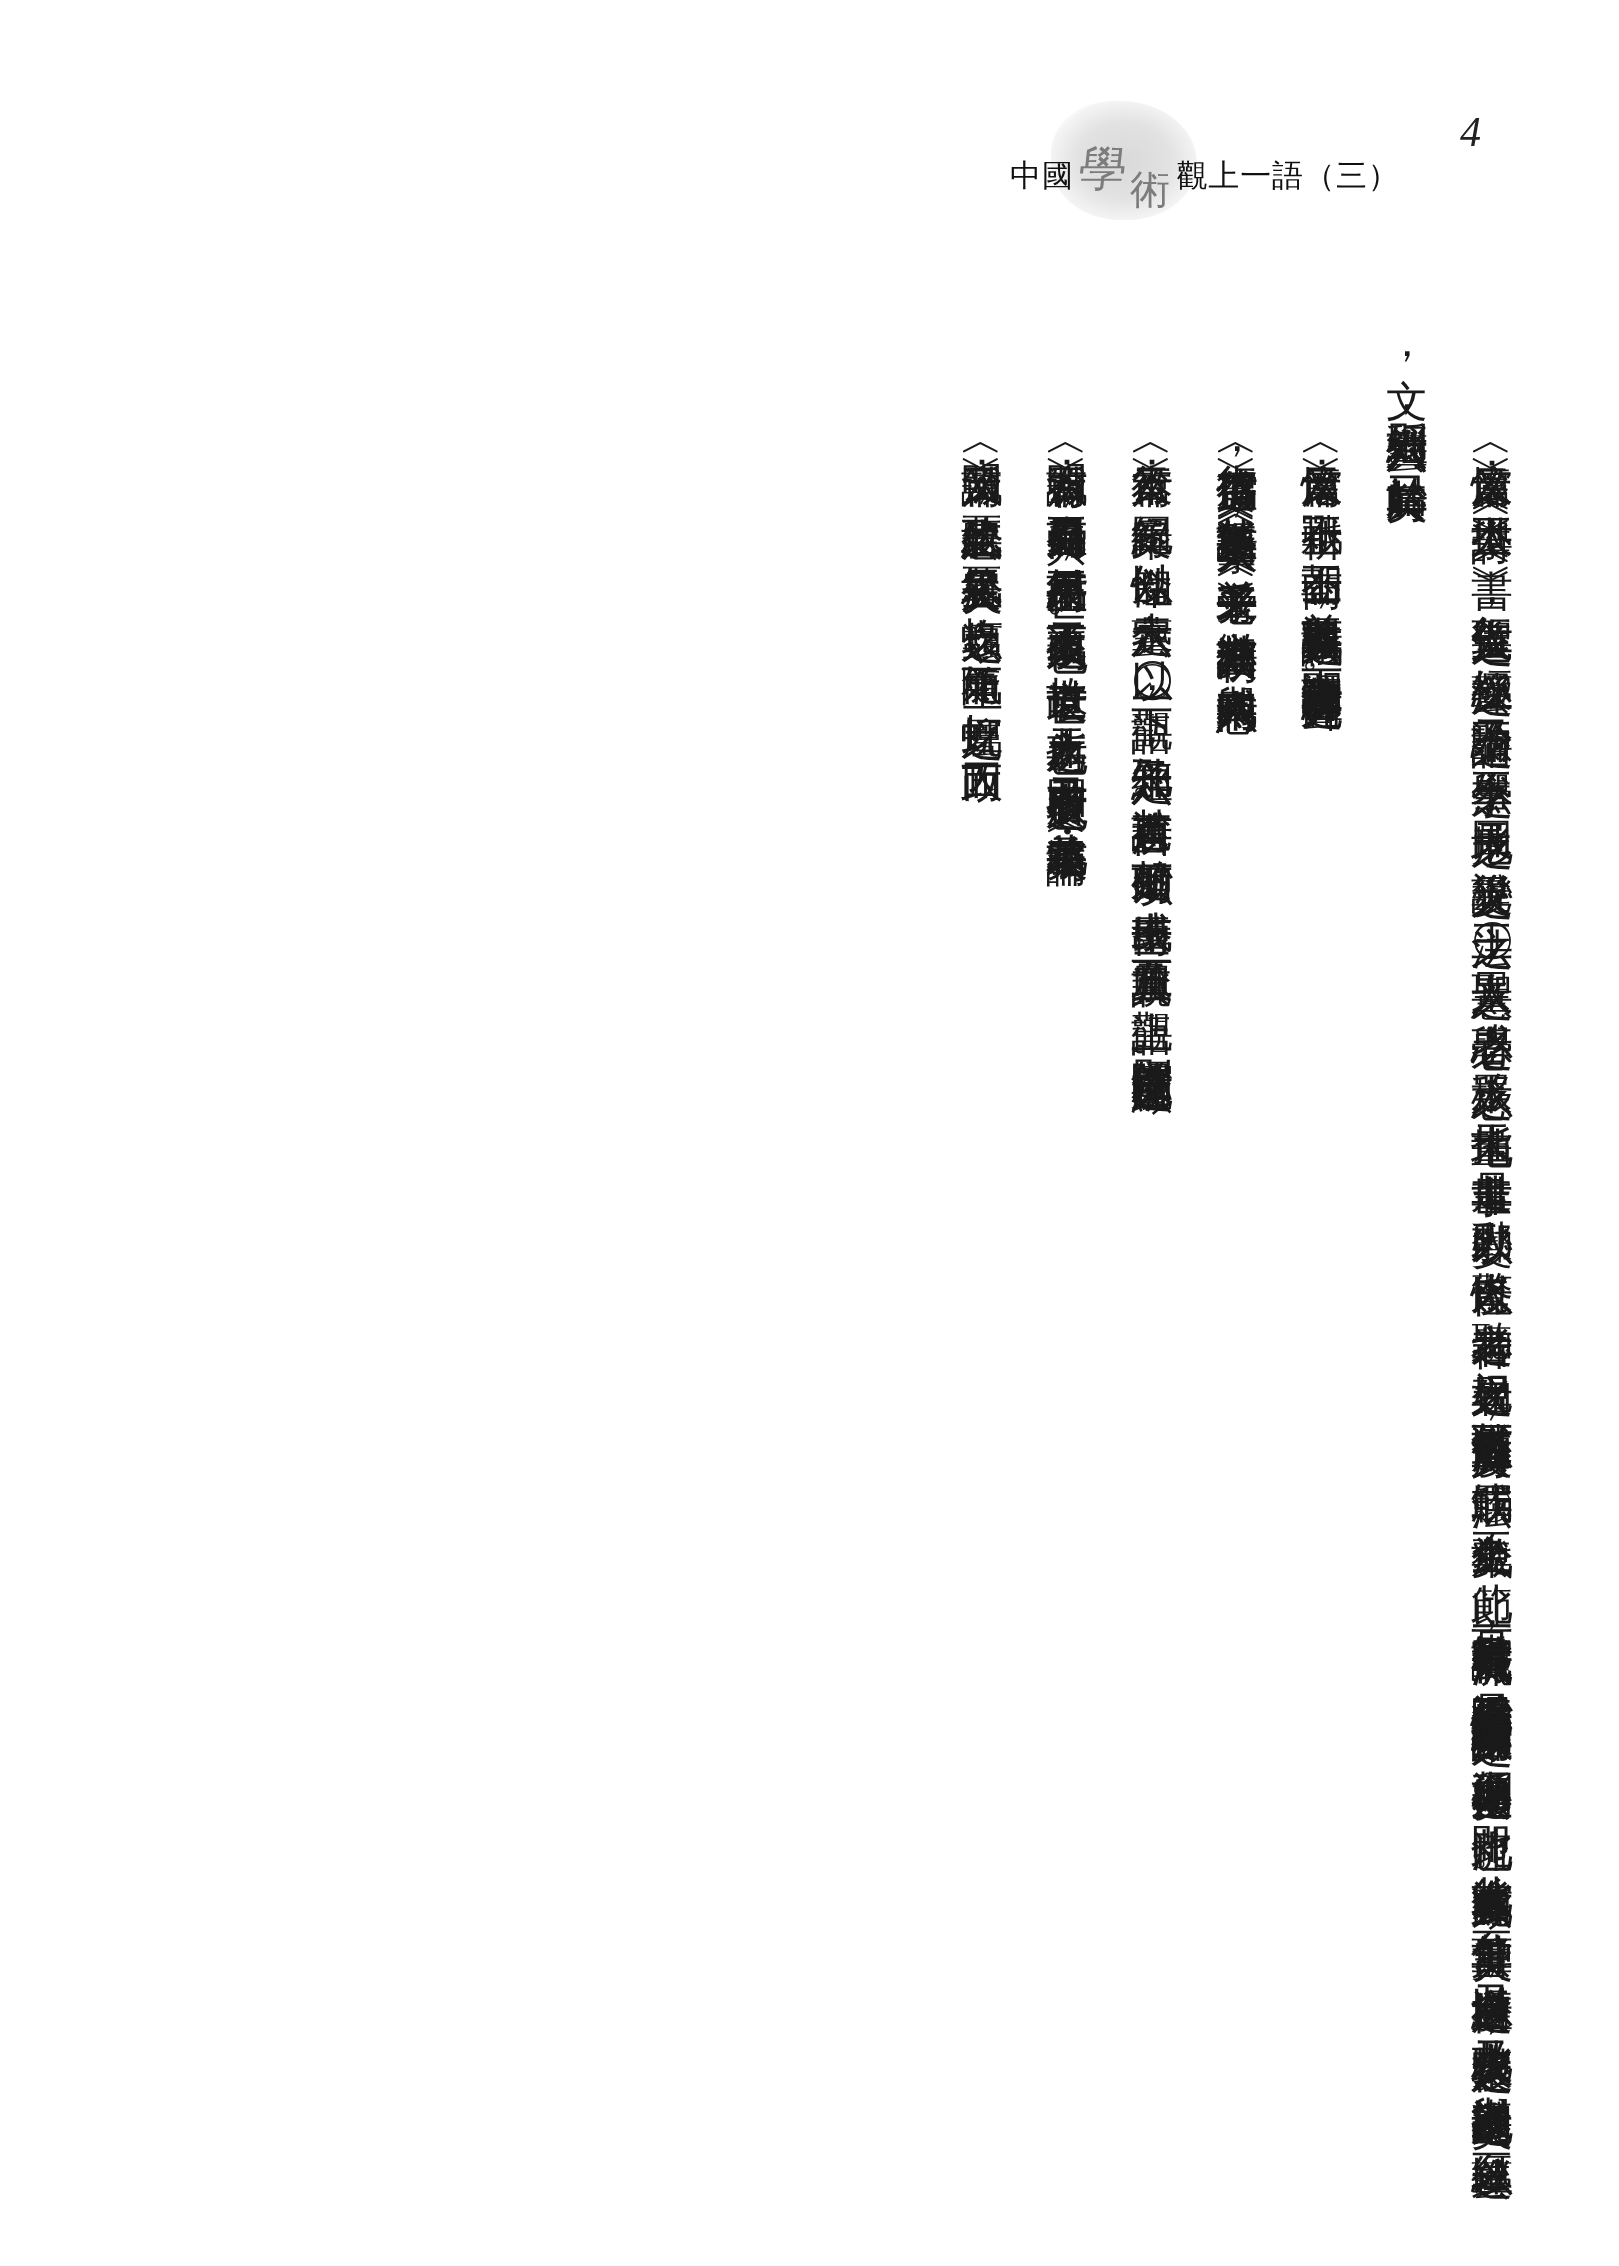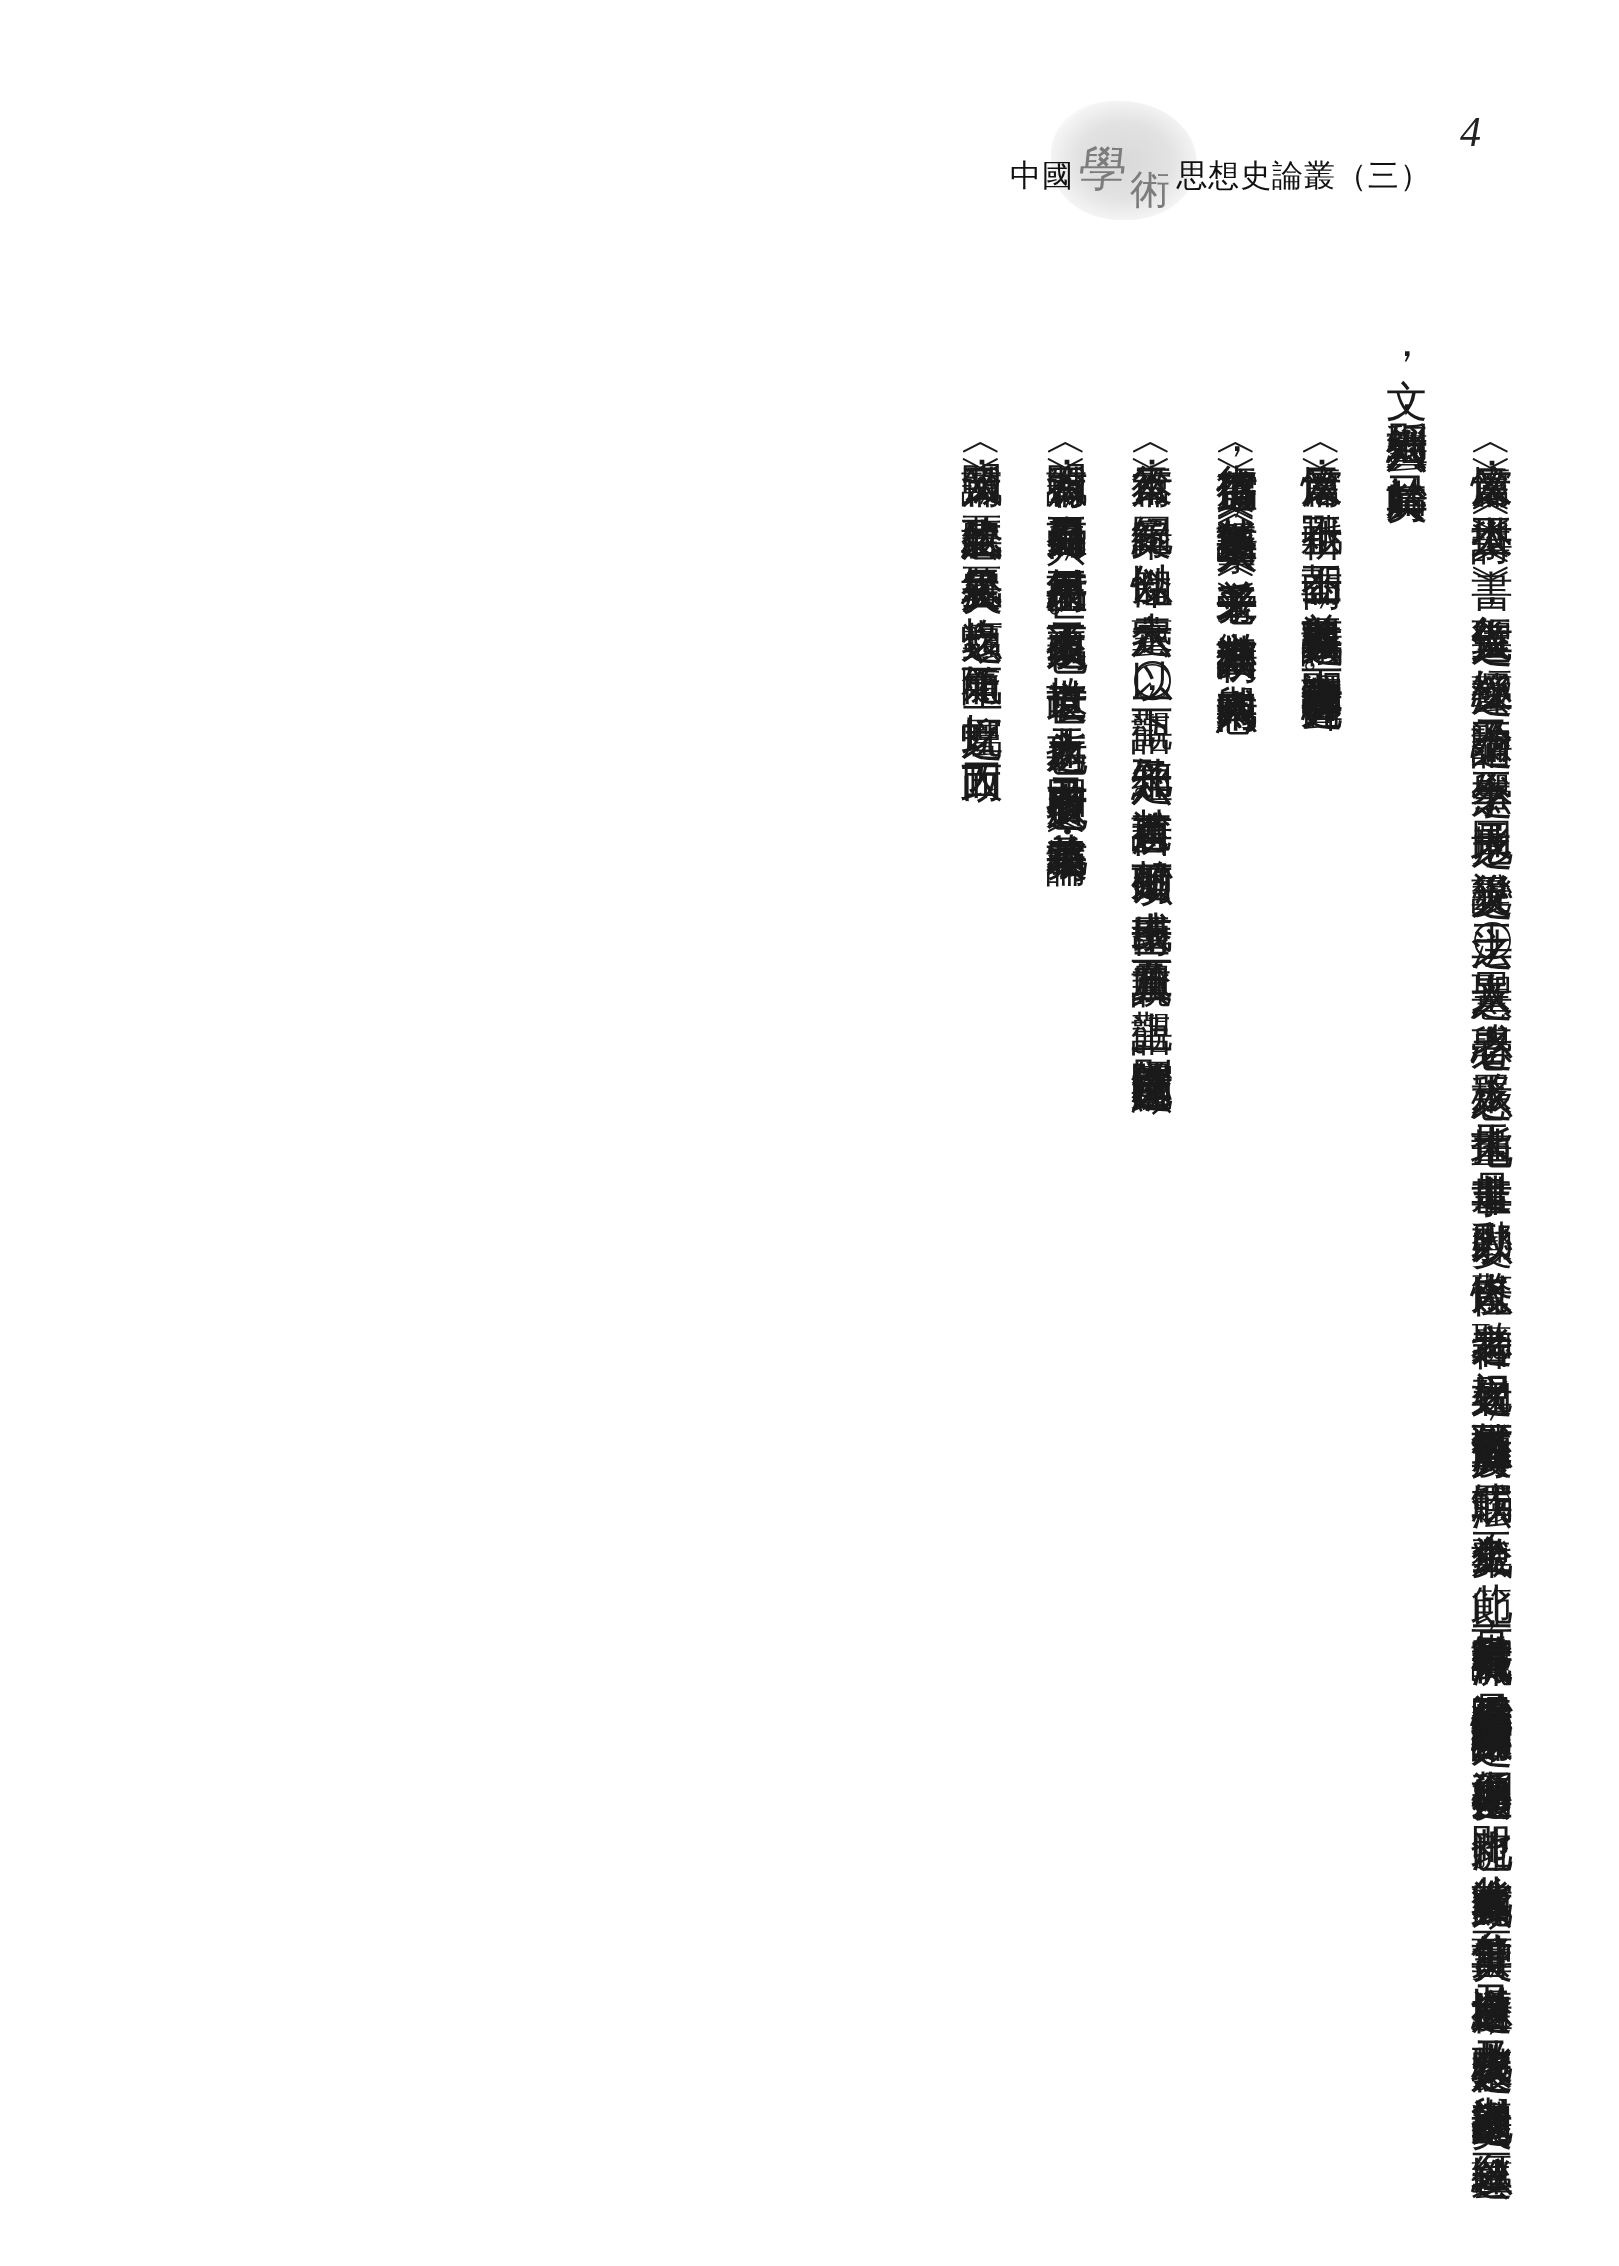--- a/index.html
+++ b/index.html
@@ -97,21 +97,21 @@
 <div class="page-number">4</div>
 
 <div class="header-splotch"></div>
 
 <div class="running-header">
   <span>中國</span>
   <span class="header-brand">
     <span class="brand-char-1">學</span>
     <span class="brand-char-2">術</span>
   </span>
-  <span>思想史論叢（三）</span>
+  <span>觀上一語（三）</span>
 </div>
 
 <div class="text-body">
   <p class="para indent">〈懷慮〉篇又云：世人不學《詩》、《書》，行仁義聖人之道，極經藝之深，乃論不驗之語，學不然之事，圖天地之形，說災變之異，〇〇王之法，異聖人之意，惑學者之心，移眾人之志，指天畫地，是非世事，動人以邪變，驚人以奇怪。聽之者若神，視之者如異，然猶不可以濟於厄而度其身，或觸罪〇法，不免於辜戮。此一節，可見當時智識界一種流行風氣，殆是混合陰陽五行災異變怪之說於縱橫捭闔權謀術數之用，蒯通自稱與安期生遊，即此流也。此後淮南賓客亦多此類。至董仲舒言災異，乃以會通之於經術，此乃中央政權大定之後，與漢初撥亂之世不同矣。至以經藝連文，則稱六經為六藝，已始於其時矣。</p>
   <p class="para indent">〈懷慮〉篇又云：戰士不耕，朝士不商，前一語與韓非耕戰之議異，下一語開漢制仕宦者不得經商之先聲。</p>
   <p class="para indent">〈本行〉篇盛倡儒道，然其語多近《荀子》與《大學》，並旁采《老子》，亦徵其語實出漢初，與武帝時人意想不同。</p>
   <p class="para indent">〈本行〉篇又云：案紀圖錄，以知性命，表定六藝，以〇〇〇，觀下一語，知孔子定六經，其說遠有所自。殆起荀卿以下，或出秦博士，而賈承其說。觀上一語，則儒道陰陽合流之跡已顯。</p>
   <p class="para indent">〈明誡〉篇有云：堯舜不易日月而興，桀紂不易星辰而亡，天道不改而人道易也。故世衰道亡，非天之所為也，乃國君者有所取之也。此義遠承《荀子・天論》。</p>
   <p class="para indent">〈明誡〉篇又云：惡政生於惡氣，惡氣生於災異。蝮蟲之類，隨氣而生。虹蜺之屬，因政而</p>
 </div>

